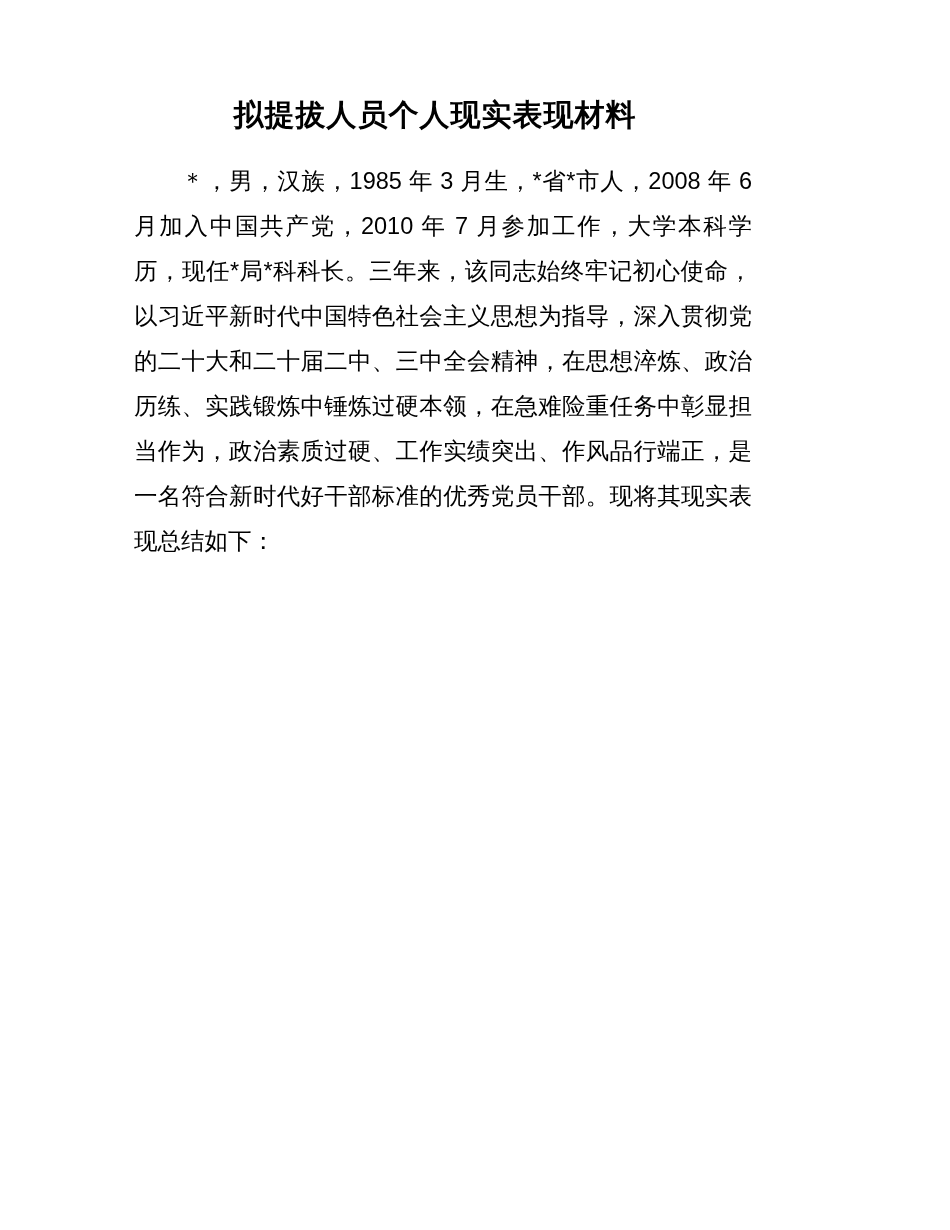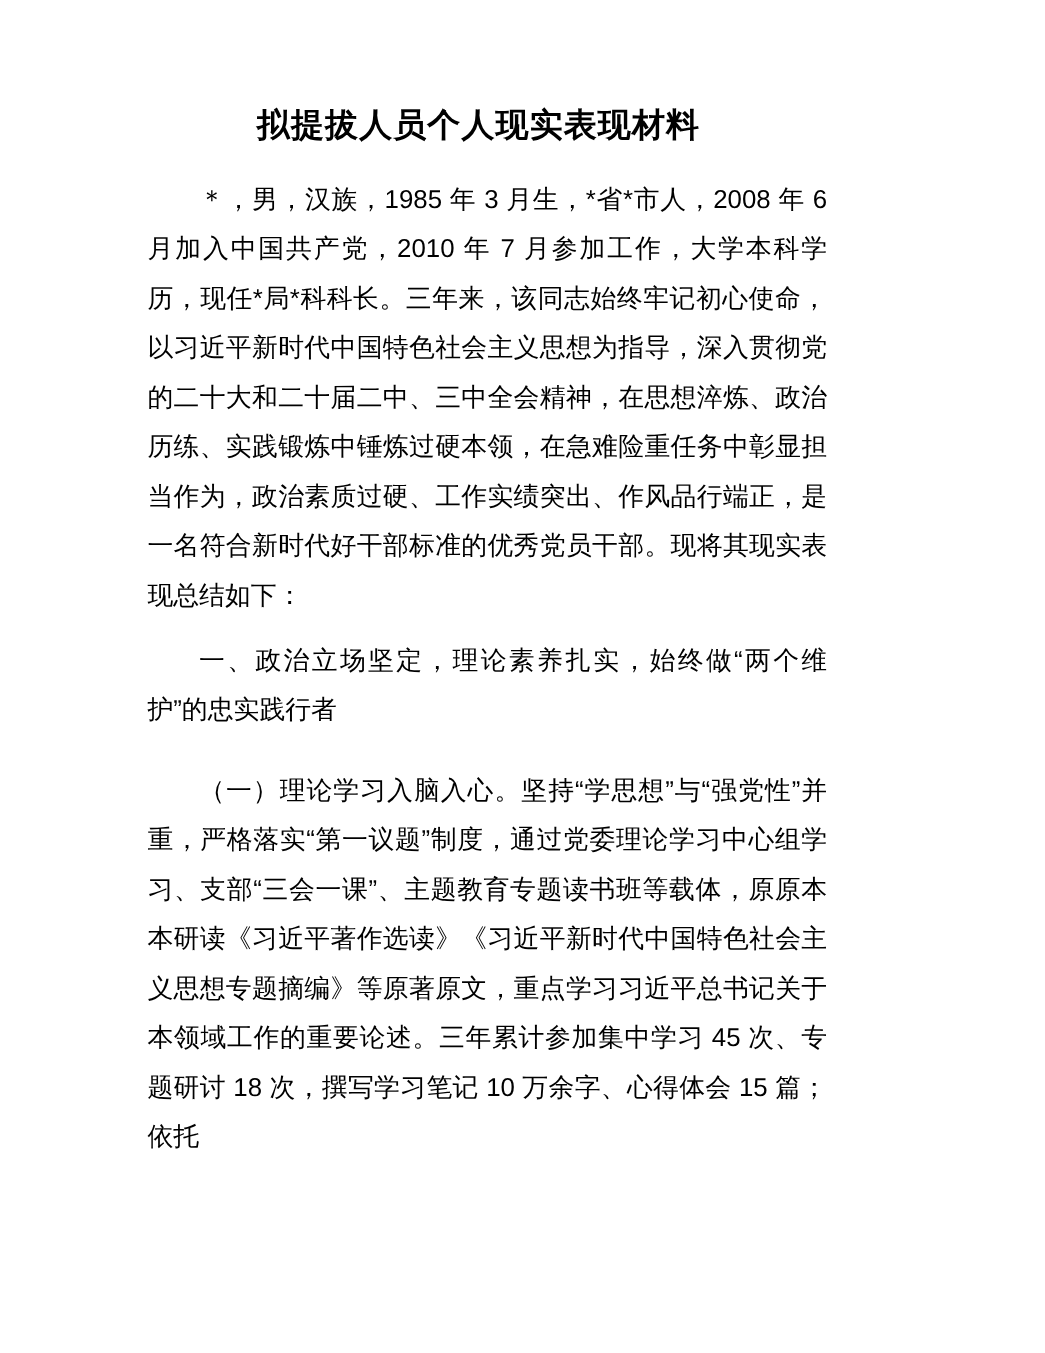--- a/index.html
+++ b/index.html
@@ -47,22 +47,20 @@
 <body>
 
 <div class="page">
 
   <h1 class="doc-title">拟提拔人员个人现实表现材料</h1>
 
   <p class="para">＊，男，汉族，1985 年 3 月生，*省*市人，2008 年 6 月加入中国共产党，2010 年 7 月参加工作，大学本科学历，现任*局*科科长。三年来，该同志始终牢记初心使命，以习近平新时代中国特色社会主义思想为指导，深入贯彻党的二十大和二十届二中、三中全会精神，在思想淬炼、政治历练、实践锻炼中锤炼过硬本领，在急难险重任务中彰显担当作为，政治素质过硬、工作实绩突出、作风品行端正，是一名符合新时代好干部标准的优秀党员干部。现将其现实表现总结如下：</p>
 
   <div class="spacer-sm"></div>
 
-  <p class="para heading">一、政治立场坚定，理论素养扎实，始终做“两个维护”的忠实践行者</p>
 
   <div class="spacer-sm"></div>
 
 
   <div class="spacer-md"></div>
 
-  <p class="para">（一）理论学习入脑入心。坚持“学思想”与“强党性”并重，严格落实“第一议题”制度，通过党委理论学习中心组学习、支部“三会一课”、主题教育专题读书班等载体，原原本本研读《习近平著作选读》《习近平新时代中国特色社会主义思想专题摘编》等原著原文，重点学习习近平总书记关于本领域工作的重要论述。三年累计参加集中学习 45 次、专题研讨 18 次，撰写学习笔记 10 万余字、心得体会 15 篇；依托</p>
 
 </div>
 
 </body></html>

